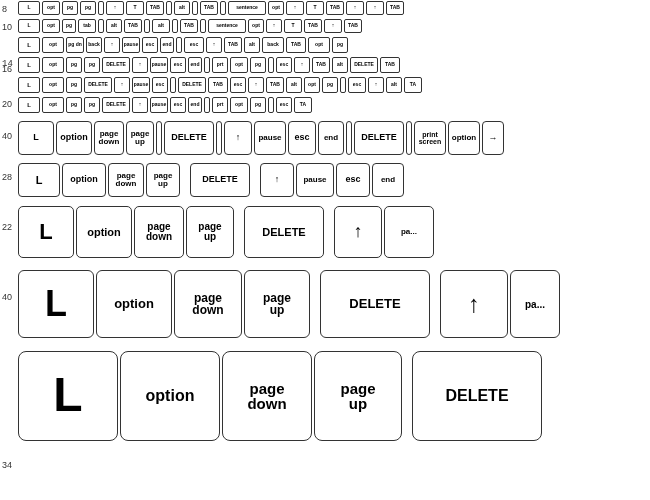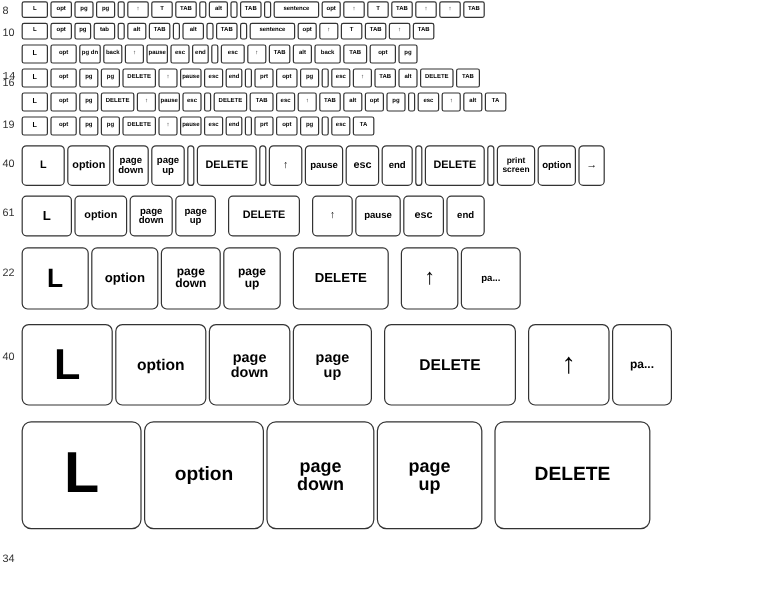--- a/index.html
+++ b/index.html
@@ -144,23 +144,23 @@
 <body>
 
 <div class="keyboard-container">
 
   <div class="row-numbers">
     <div class="row-num" style="top: 4px;">8</div>
     <div class="row-num" style="top: 22px;">10</div>
     <div class="row-num" style="top: 40px; margin-left: 40px;">12</div>
     <div class="row-num" style="top: 59px; font-family: Liberation Mono, monospace;">14</div>
     <div class="row-num" style="top: 64px;">16</div>
-    <div class="row-num" style="top: 99px;">19</div>
+    <div class="row-num" style="top: 99px;">20</div>
     <div class="row-num" style="top: 131px;">40</div>
-    <div class="row-num" style="top: 172px;">61</div>
+    <div class="row-num" style="top: 172px;">28</div>
     <div class="row-num" style="top: 222px;">22</div>
     <div class="row-num" style="top: 292px;">40</div>
     <div class="row-num" style="top: 460px;">34</div>
   </div>
 
   <div class="key-rows">
 
     <div class="key-row" id="row8">
       <div class="key tiny-key" style="width:22px;">L</div>
       <div class="key tiny-key" style="width:18px;">opt</div>

